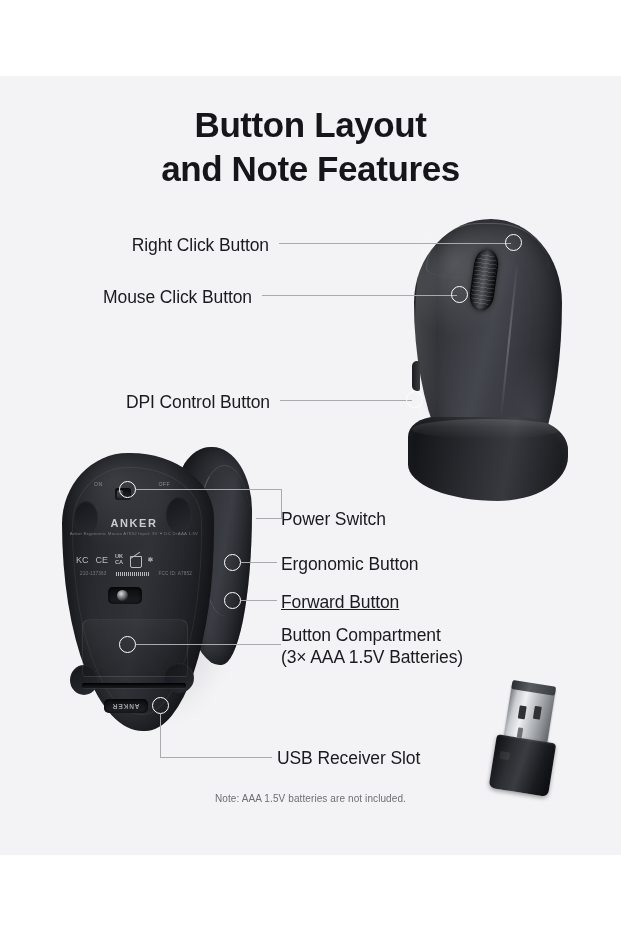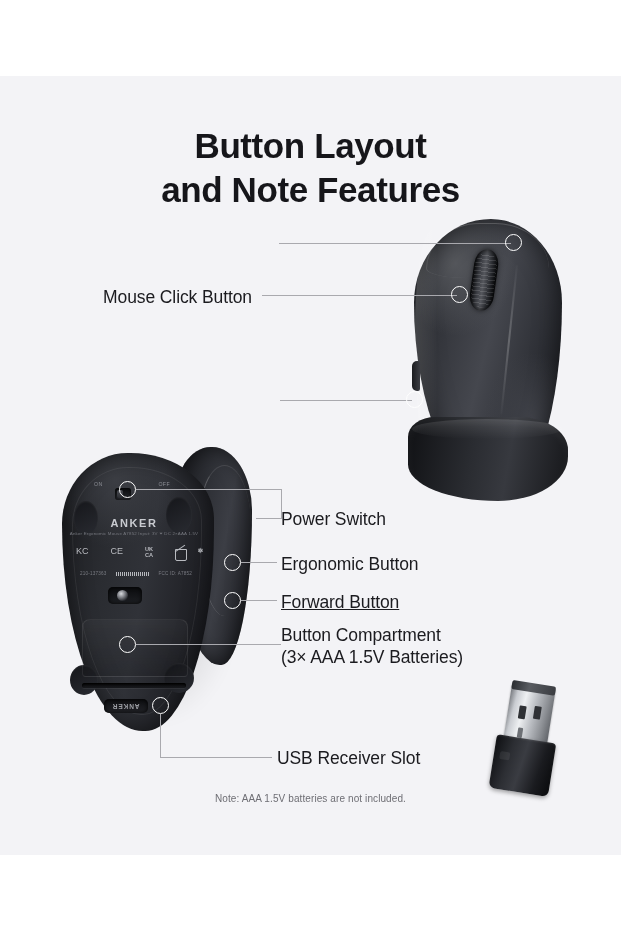--- a/index.html
+++ b/index.html
@@ -11,21 +11,20 @@
   .page{position:relative;width:621px;height:931px;overflow:hidden;background:#ffffff;}
 
   
   .panel{position:absolute;left:0;top:76px;width:621px;height:779px;background:#f3f3f6;}
 
   
   .title{
     position:absolute;left:0;top:103px;width:621px;text-align:center;
     font-size:35px;line-height:1.26;font-weight:700;color:#16161a;
     letter-spacing:-0.4px;
-    margin-top:21px;
   }
   .title span{display:block;}
 
   
   .lbl{
     position:absolute;font-size:17.5px;color:#1b1b1f;white-space:nowrap;
     letter-spacing:-0.1px;line-height:1.28;
   }
   .lbl.r{text-align:right;}
   .lbl.two{white-space:normal;width:270px;}
@@ -174,21 +173,21 @@
     position:absolute;left:0;top:74px;width:152px;text-align:center;
     font-size:11px;font-weight:700;color:#c9cbd0;letter-spacing:1.6px;
   }
   .bm-model{
     position:absolute;left:0;top:88px;width:152px;text-align:center;
     font-size:4.4px;color:#75777e;line-height:1.5;letter-spacing:.2px;
   }
   
   .reg{
     position:absolute;left:18px;top:104px;width:120px;height:26px;
-    display:flex;gap:22px;color:#b9bbc0;
+    display:flex;align-items:center;gap:7px;color:#b9bbc0;
   }
   .reg .m{font-size:9px;line-height:1;}
   .reg .ukca{font-size:5.6px;line-height:1.02;font-weight:700;text-align:center;}
   .reg .bin{position:relative;width:10px;height:12px;}
   .reg .bin::before{content:"";position:absolute;left:0;top:2px;width:10px;height:10px;
     border:1px solid #b9bbc0;border-radius:0 0 2px 2px;}
   .reg .bin::after{content:"";position:absolute;left:-1px;top:1px;width:12px;height:1px;
     background:#b9bbc0;transform:rotate(-34deg);}
   .reg .kc{font-size:7px;font-weight:700;letter-spacing:-.5px;}
   .fccline{
@@ -350,27 +349,29 @@
     <div class="dongle-shadow"></div>
     <div class="d-metal"></div>
     <div class="d-metal-top"></div>
     <div class="d-hole h1"></div>
     <div class="d-hole h2"></div>
     <div class="d-tab"></div>
     <div class="d-body"></div>
     <div class="d-body-notch"></div>
   </div>
 
+  <div class="lbl r" style="left:62px;top:234px;width:207px;">Right Click Button</div>
   <div class="line" style="left:279px;top:243px;width:232px;"></div>
   <div class="ring" style="left:505px;top:234px;"></div>
 
   <div class="lbl r" style="left:62px;top:286px;width:190px;">Mouse Click Button</div>
   <div class="line" style="left:262px;top:295px;width:195px;"></div>
   <div class="ring" style="left:451px;top:286px;"></div>
 
+  <div class="lbl r" style="left:62px;top:391px;width:208px;">DPI Control Button</div>
   <div class="line" style="left:280px;top:400px;width:132px;"></div>
   <div class="ring" style="left:406px;top:391px;"></div>
 
   <div class="ring" style="left:119px;top:481px;"></div>
   <div class="line" style="left:136px;top:489px;width:146px;"></div>
   <div class="lbl" style="left:281px;top:508px;">Power Switch</div>
   <div class="line" style="left:256px;top:518px;width:26px;"></div>
   <div class="vline" style="left:281px;top:489px;height:30px;"></div>
 
   <div class="ring" style="left:224px;top:554px;"></div>

